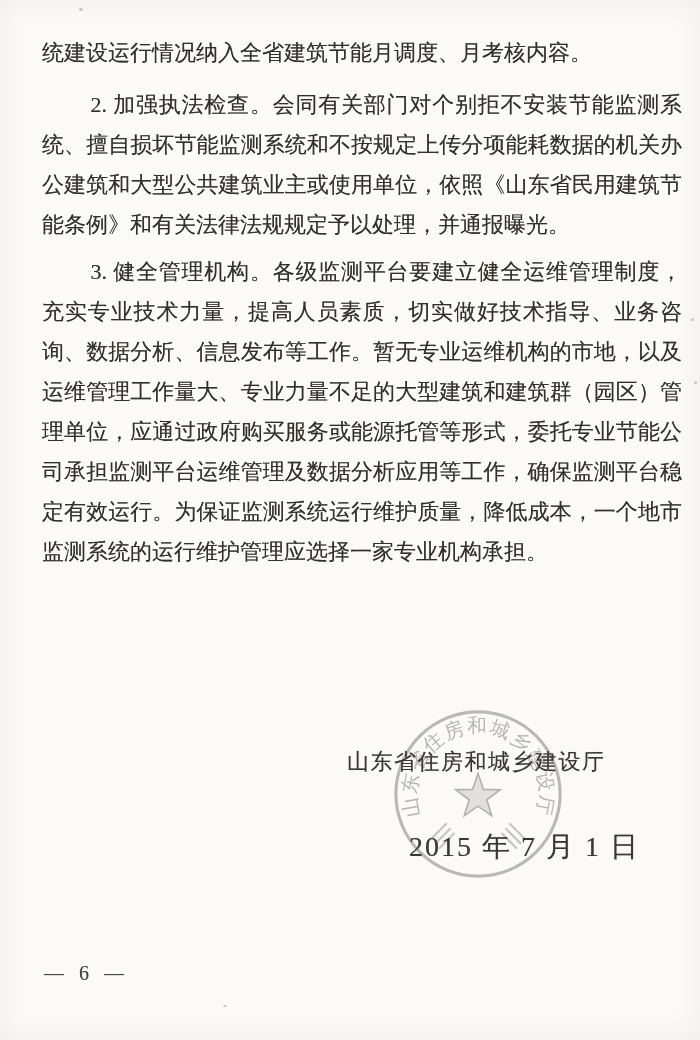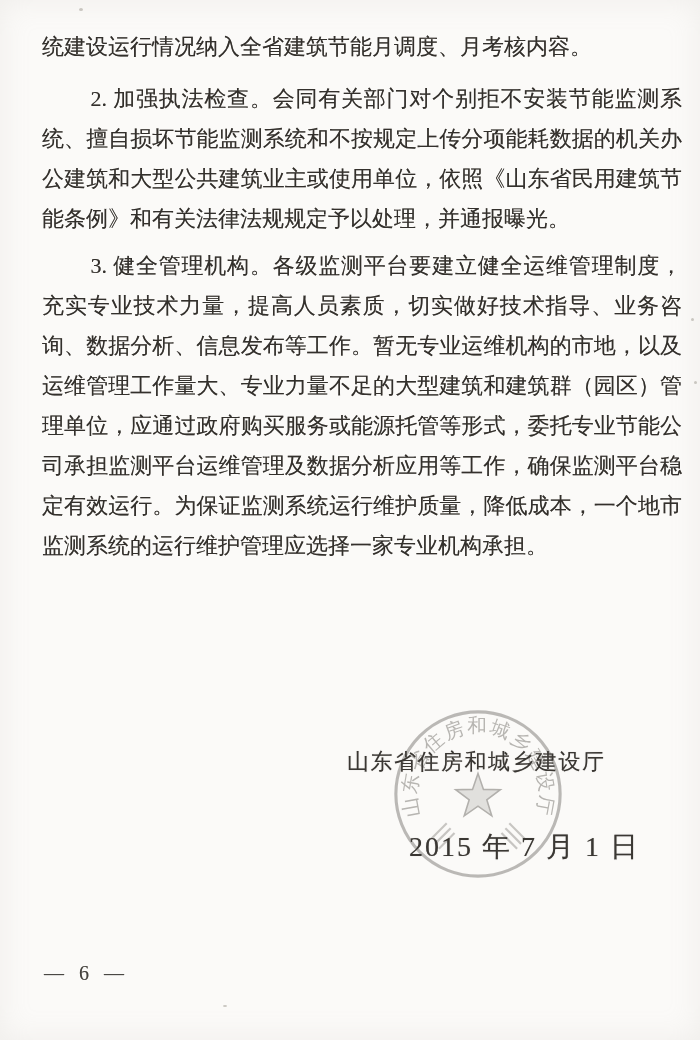--- a/index.html
+++ b/index.html
@@ -11,21 +11,21 @@
   }
   .page{
     position:relative;
     width:700px;height:1040px;
     background:#fbfaf8;
     box-shadow:inset 0 0 30px rgba(190,185,175,.18);
     overflow:hidden;
   }
   .content{
     position:absolute;
-    left:42px;top:27px;width:640px;
+    left:42px;top:33px;width:640px;
     color:#33302c;
     font-size:22px;
     line-height:40px;
     text-align:justify;
     text-shadow:0 0 .6px rgba(60,55,50,.55);
   }
   .content p{margin:0;}
   .content p.indent{text-indent:2.2em;}
   .content p + p.indent{margin-top:12px;}
   .content p.indent + p.indent{margin-top:7px;}

